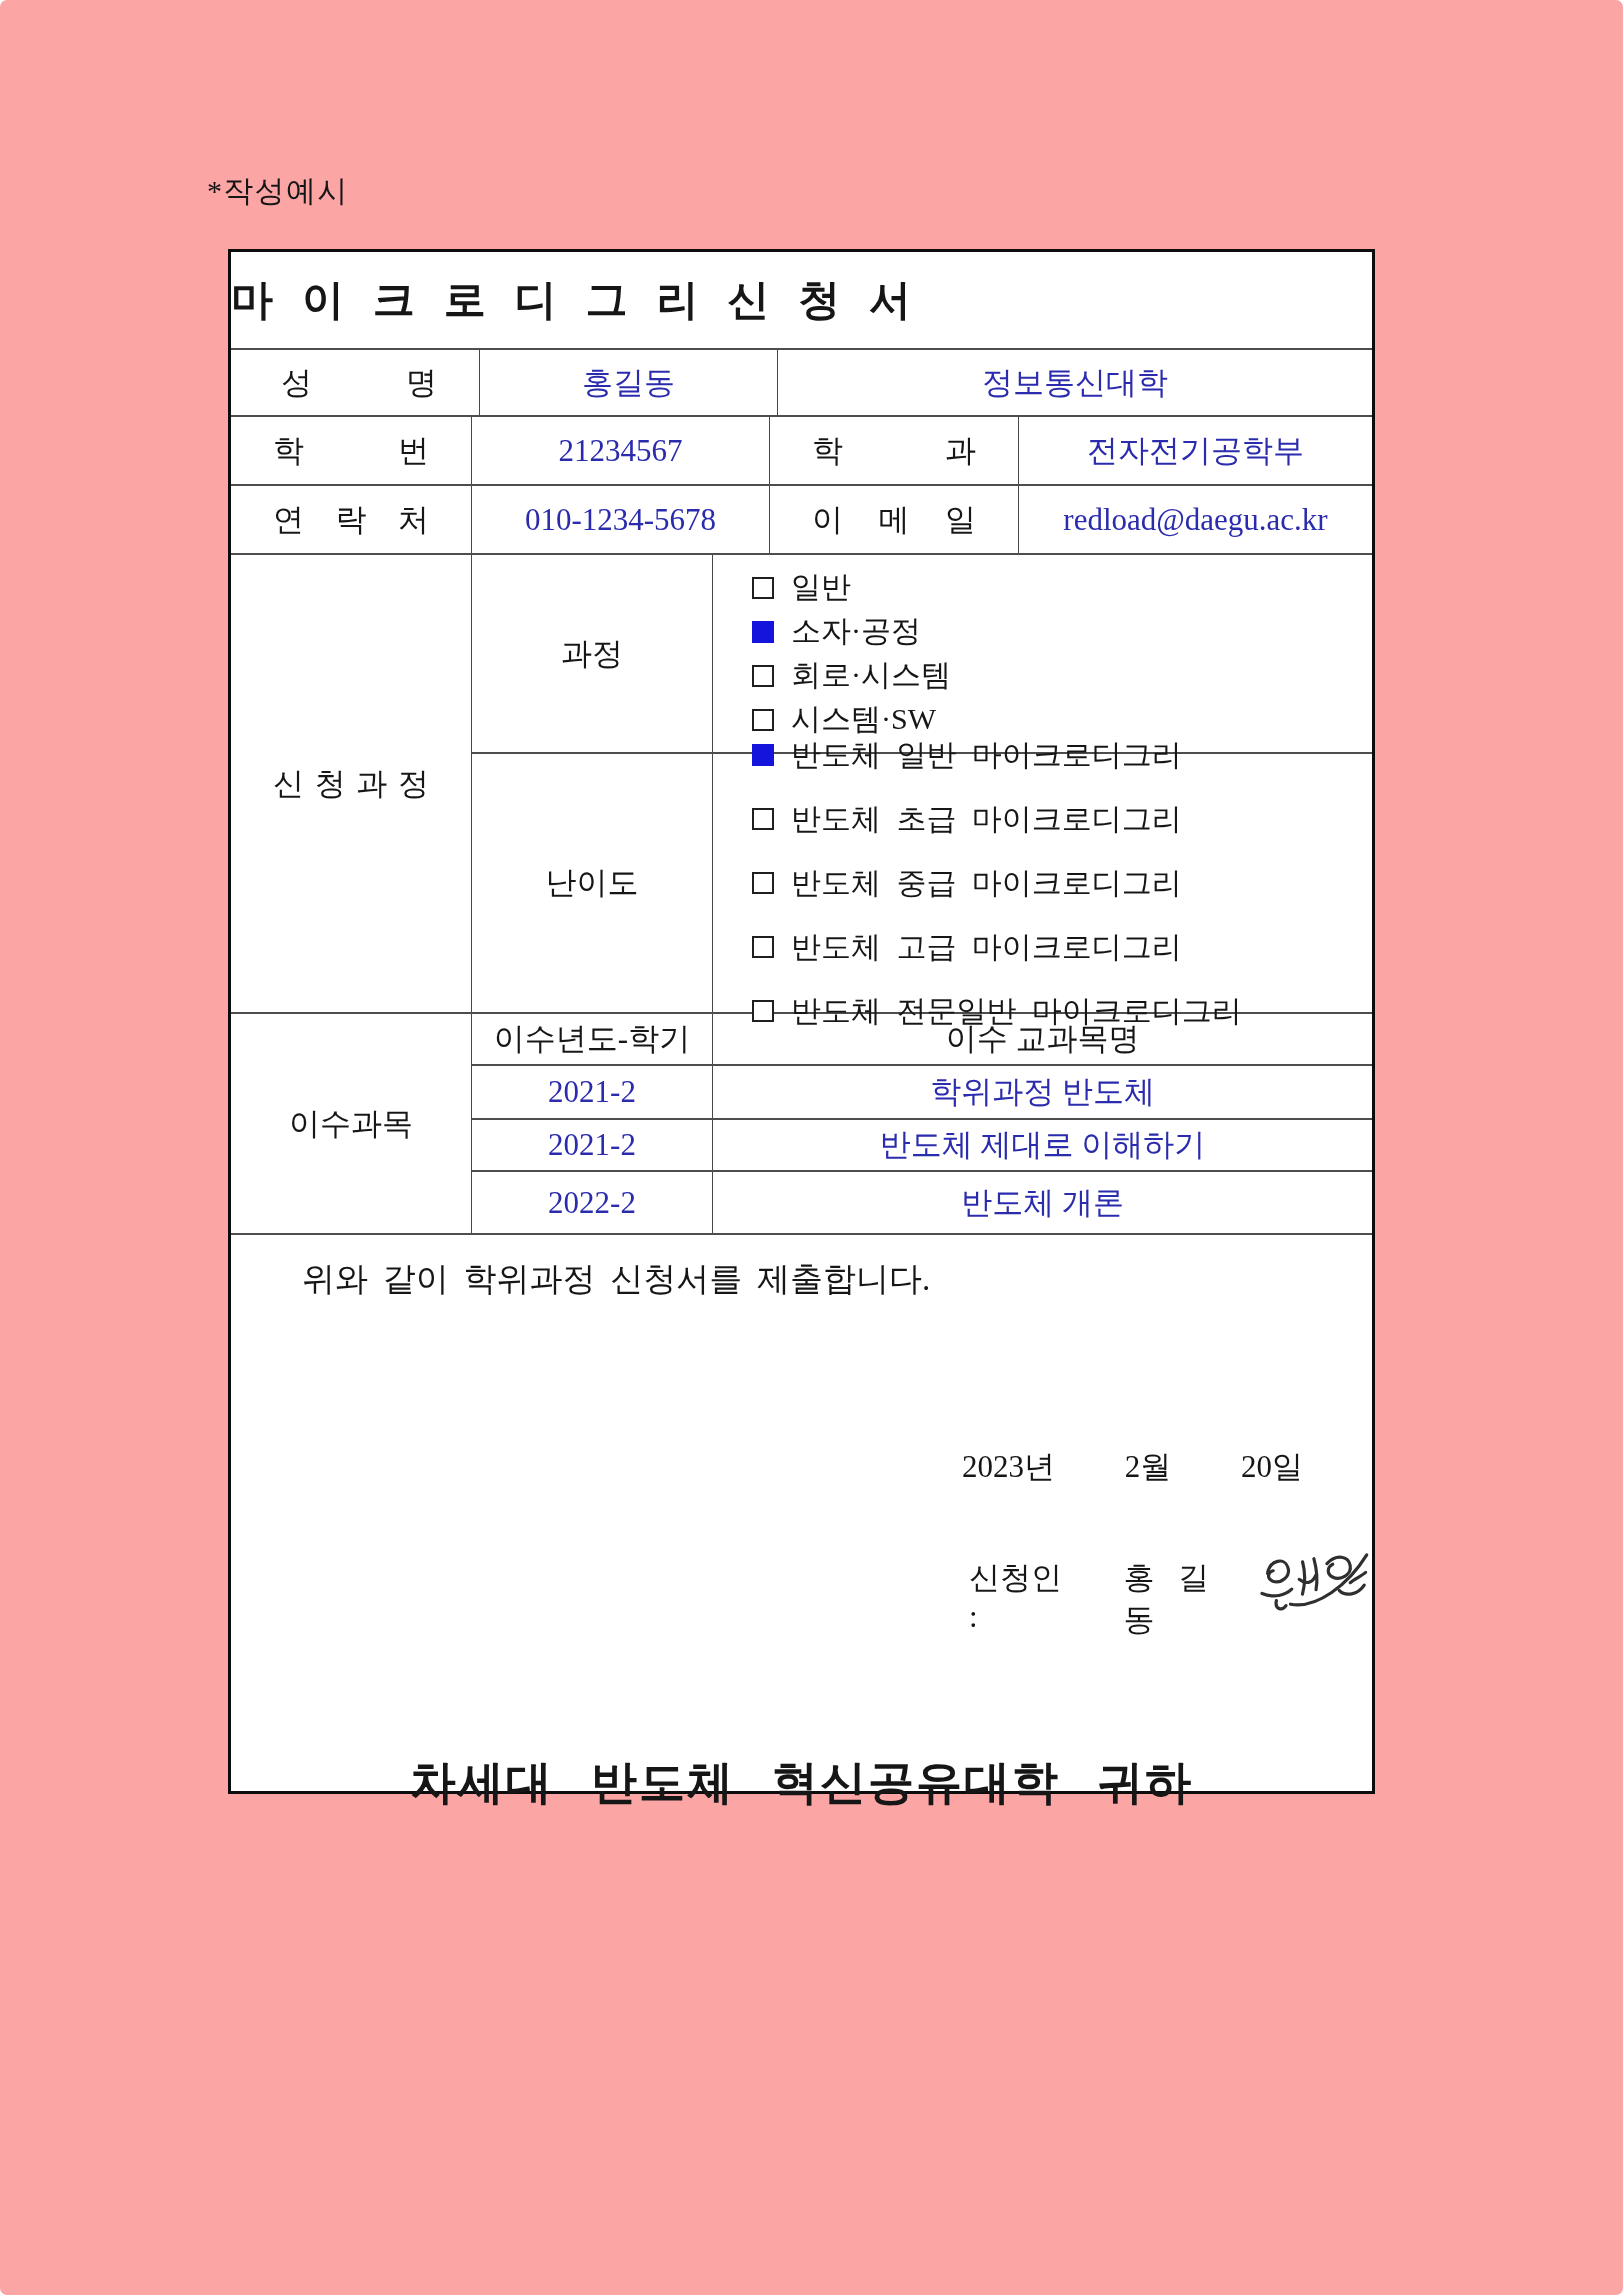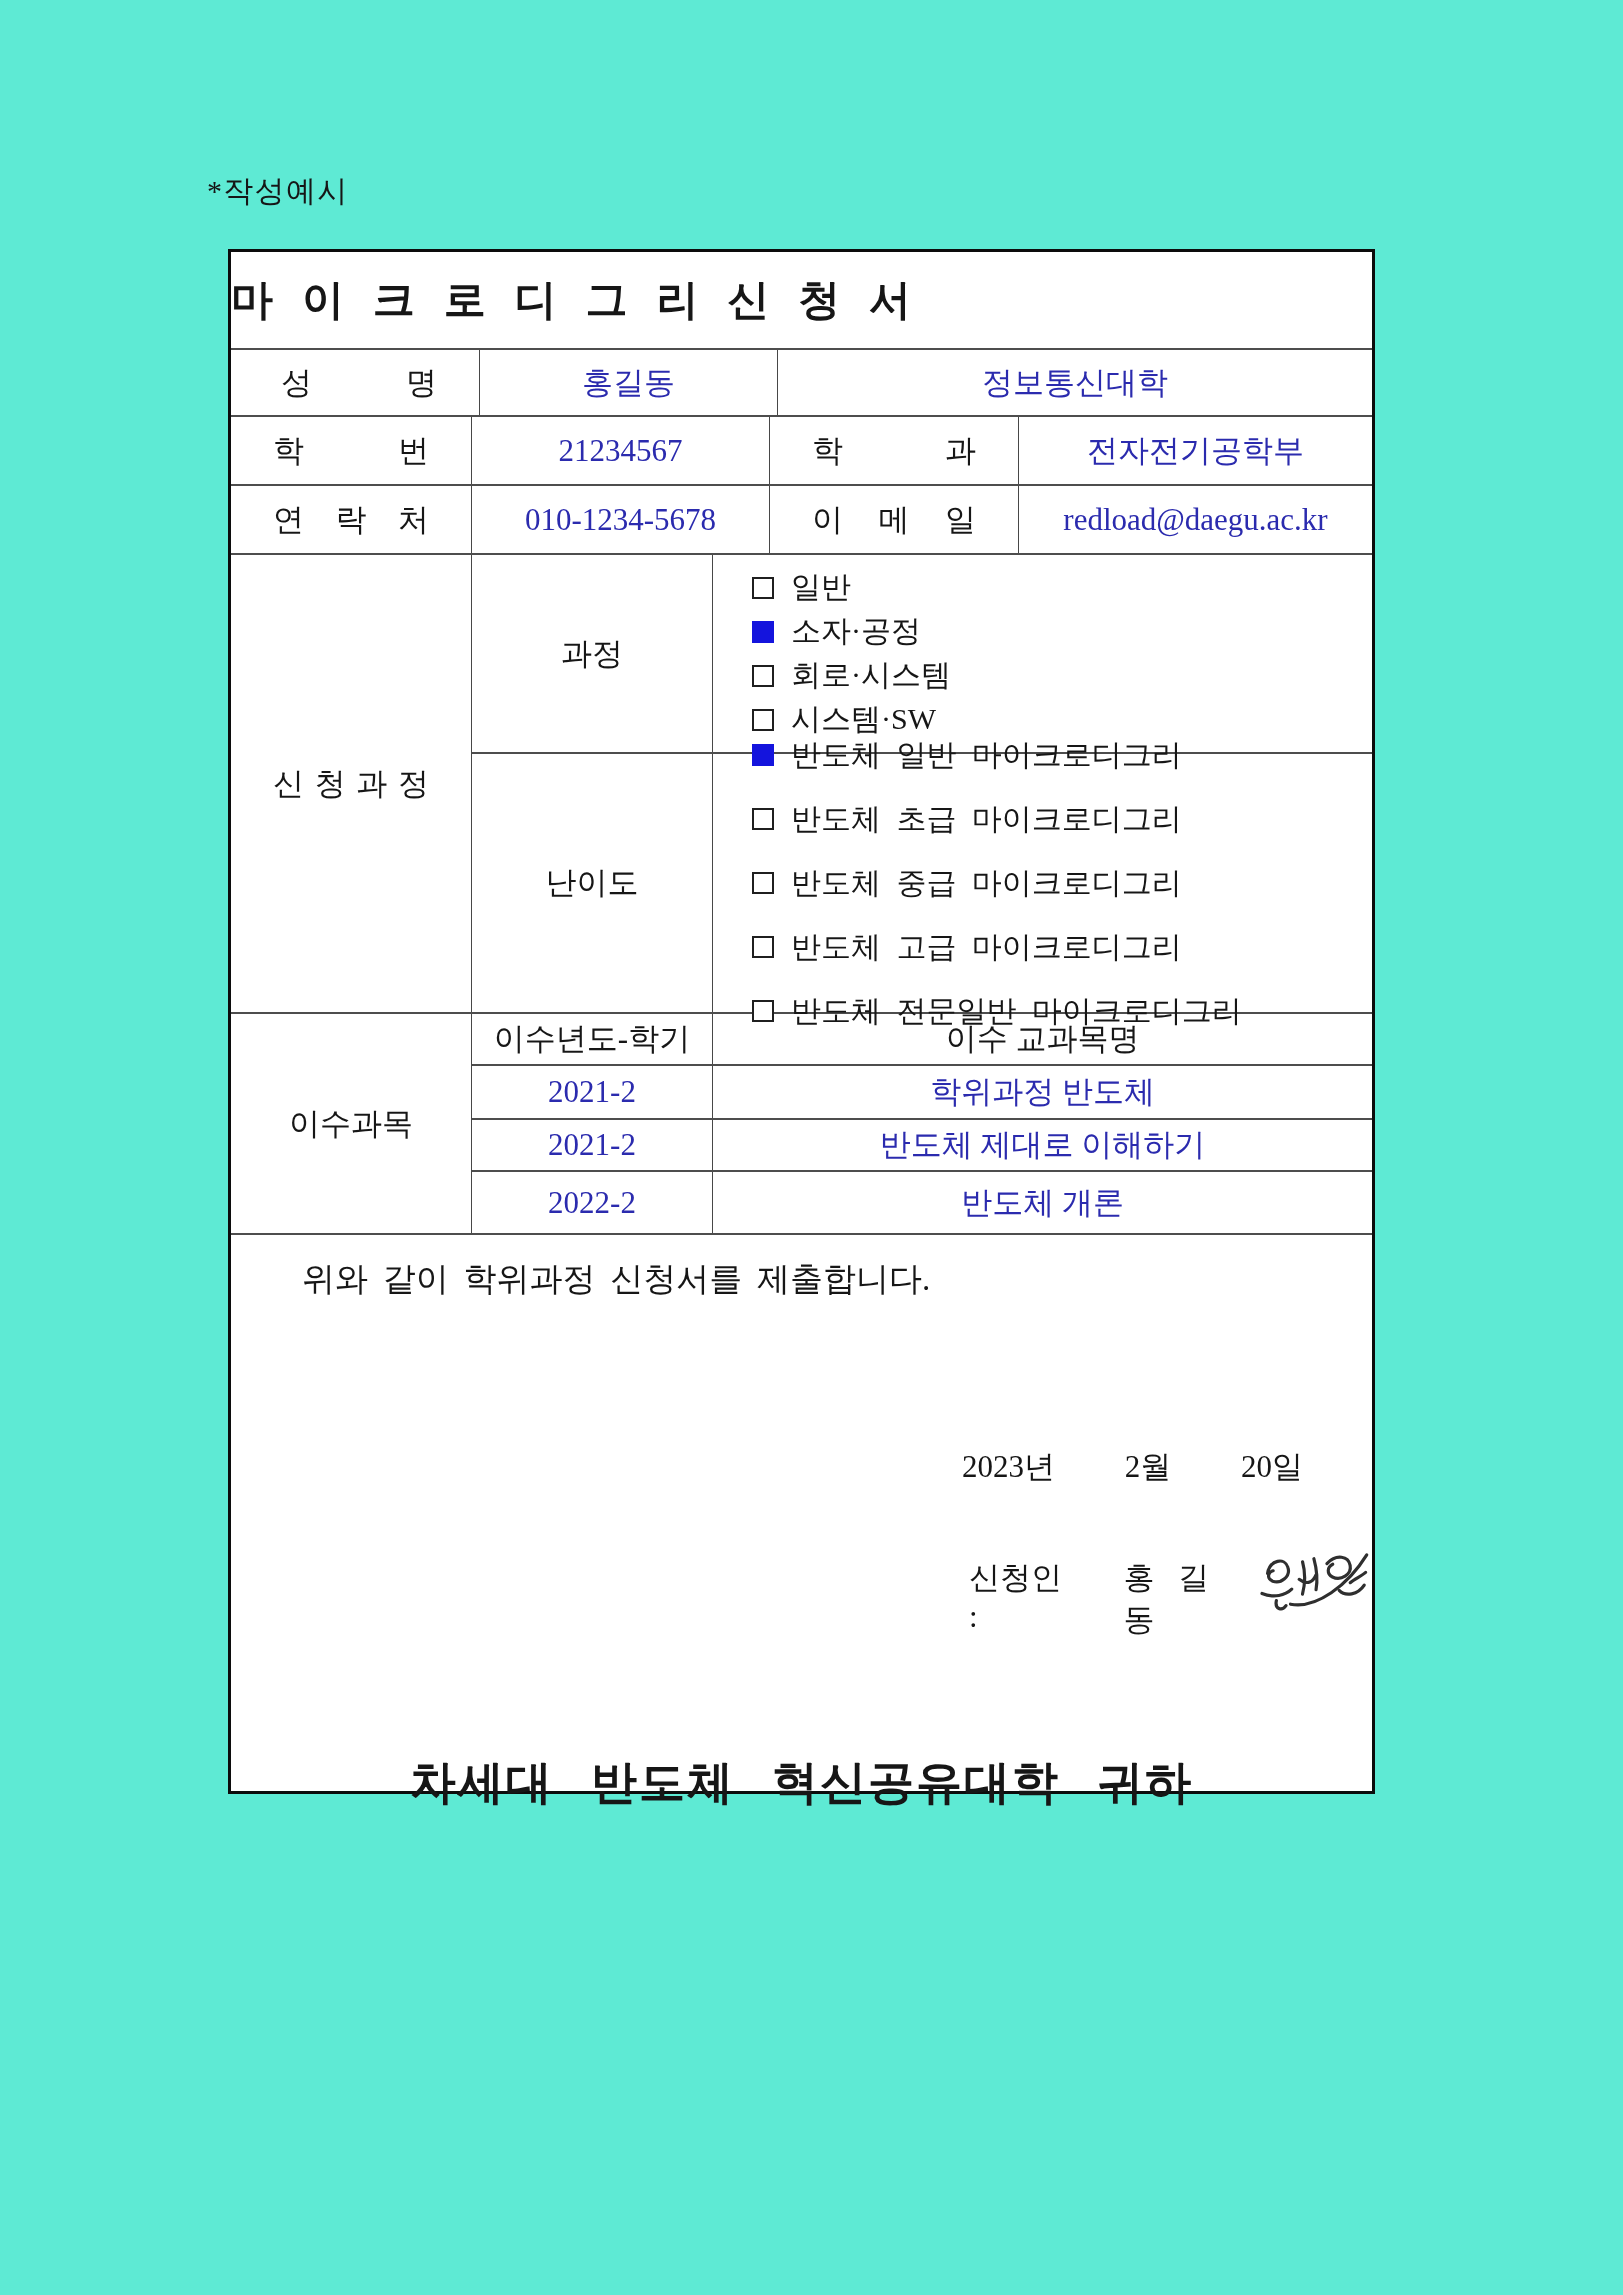--- a/index.html
+++ b/index.html
@@ -1,19 +1,19 @@
 <!DOCTYPE html>
 <html style="font-size:10.5px"><head>
 <meta charset="utf-8">
 <style>
   * { margin:0; padding:0; box-sizing:border-box; }
   html, body { background:#ffffff; }
   .page {
-    position:relative; width:1623px; height:2295px; background:#5eead4;
-    font-family:"Liberation Serif","DejaVu Serif",serif; color:#161616;
+    position:relative; width:1623px; height:2295px; background:#fca5a5;
+    font-family:"Liberation Serif","DejaVu Serif",serif; color:#161616;border-radius:7px;
   }
   .note { position:absolute; left:207px; top:171px; font-size:30px; letter-spacing:1.3px; }
 
   .doc-table {
     position:absolute; left:228px; top:249px; width:1147px; height:1545px;
     border:3.9px solid #0c0c0c; display:flex; flex-direction:column; background:#fff;
   }
   .row { display:flex; flex-shrink:0; border-bottom:2px solid #4d4d4d; }
   .row.last { border-bottom:none; }
   .cell { border-right:1.3px solid #474747; display:flex; align-items:center; justify-content:center; }

